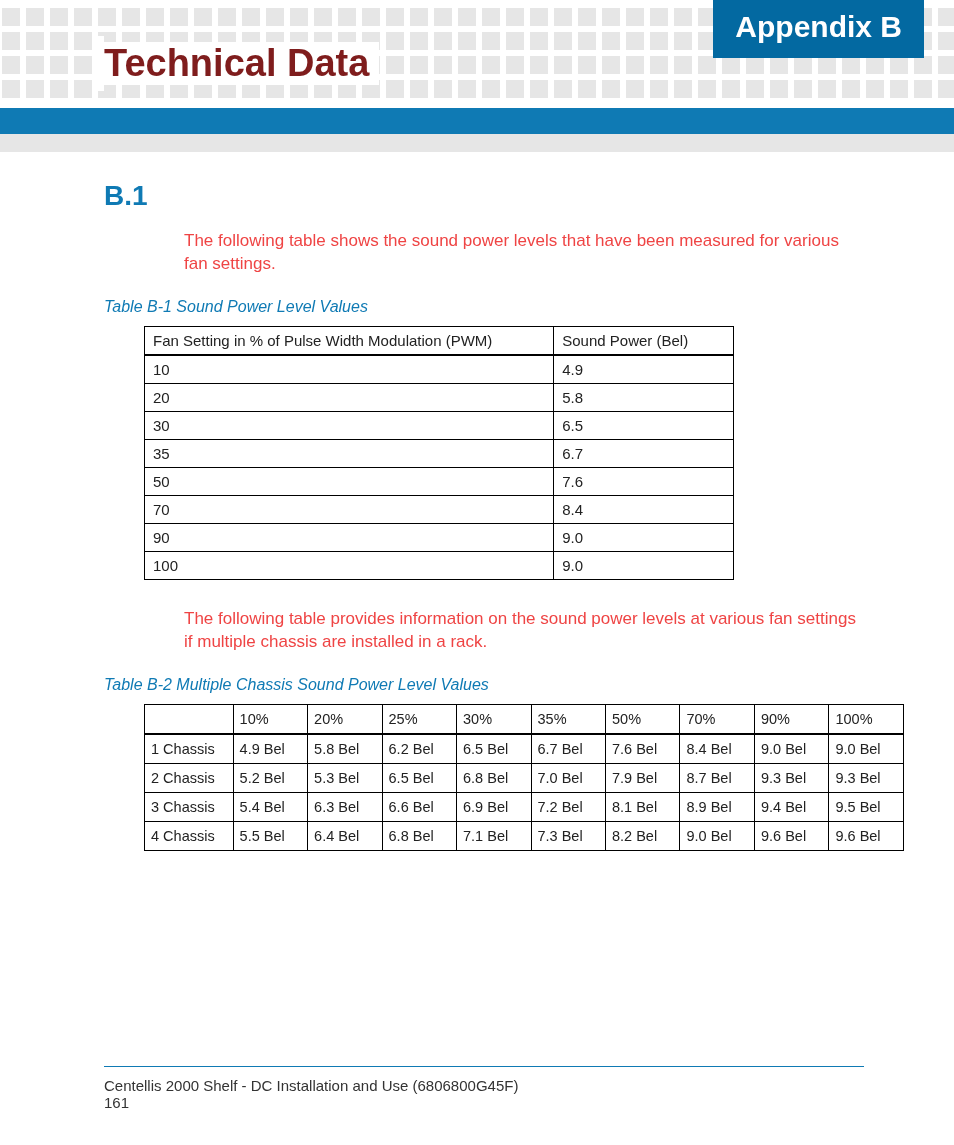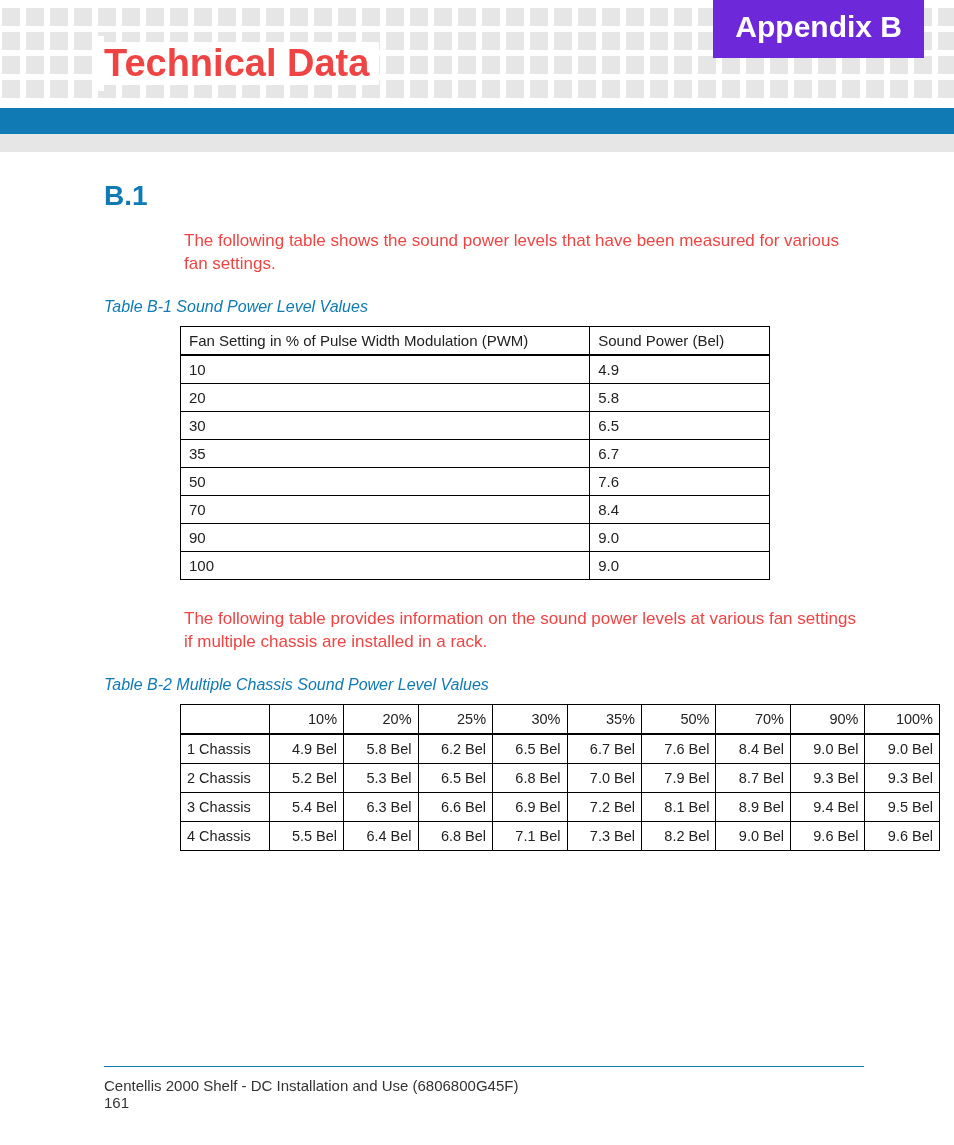--- a/index.html
+++ b/index.html
@@ -18,30 +18,30 @@
     display: flex;
     flex-direction: column;
     gap: 6px;
     padding-top: 8px;
   }
   .square-row { display: flex; gap: 6px; padding-left: 2px; }
   .sq { width: 18px; height: 18px; background: #e6e6e6; flex: 0 0 auto; }
   .appendix-tab {
     position: absolute;
     top: 0; right: 30px;
-    background: #6d28d9;
+    background: #0369a1;
     color: #fff;
     font-size: 30px;
     font-weight: 600;
     padding: 10px 22px 14px 22px;
   }
   .chapter-title {
     position: absolute;
     top: 42px; left: 104px;
-    color: #ef4444;
+    color: #7f1d1d;
     font-size: 38px;
     font-weight: 700;
     background: #fff;
     padding: 0 10px 0 0;
     z-index: 2;
   }
   .chapter-title::before {
     content: "";
     position: absolute;
     left: -10px; top: -6px; bottom: -6px; width: 10px;
@@ -75,37 +75,37 @@
     line-height: 1.35;
     margin-bottom: 22px;
   }
   .table-caption {
     color: #0f7ab4;
     font-style: italic;
     font-size: 16px;
     margin-bottom: 10px;
   }
   table {
-    margin-left: 76px;
+    margin-left: 40px;
     border-collapse: collapse;
     font-size: 15px;
     color: #222;
     margin-bottom: 28px;
   }
   .t1 { width: 590px; }
   .t1 th, .t1 td { border: 1px solid #000; padding: 5px 8px; text-align: left; font-weight: 400; }
   .t1 thead th { border-bottom: 2.5px solid #000; }
   .t1 .c1 { width: 410px; }
   .t1 .c2 { width: 180px; }
 
   .t2 { width: 760px; }
   .t2 th, .t2 td { border: 1px solid #000; padding: 6px 6px; text-align: left; font-weight: 400; font-size: 14.5px; }
   .t2 thead th { border-bottom: 2.5px solid #000; }
   .t2 .rh { width: 88px; }
-  .t2 .cc { width: 74px; text-align: right; }
+  .t2 .cc { width: 74px; }
 
   .footer {
     position: absolute;
     left: 104px; right: 90px;
     bottom: 34px;
     border-top: 1.5px solid #0f7ab4;
     padding-top: 10px;
     display: flex;
     justify-content: space-between;
     font-size: 15px;

